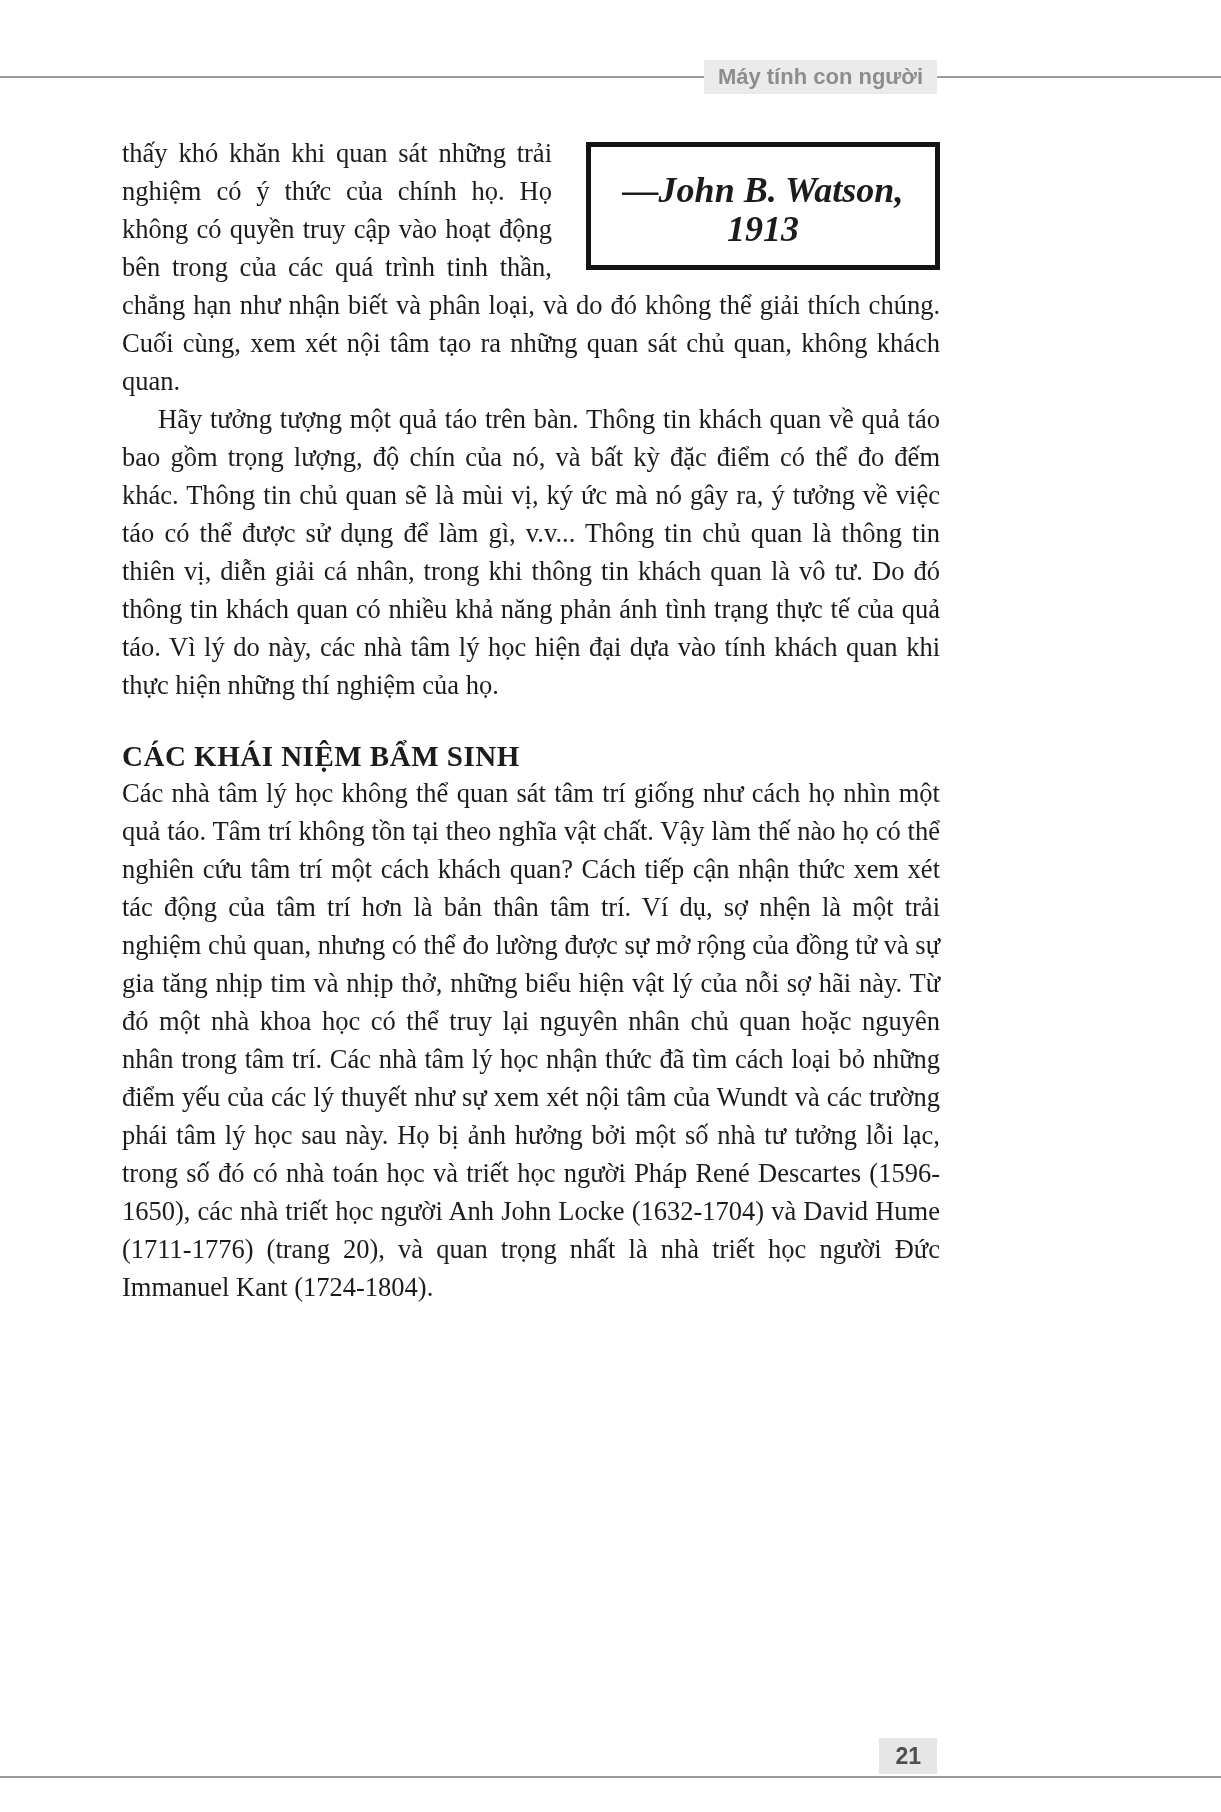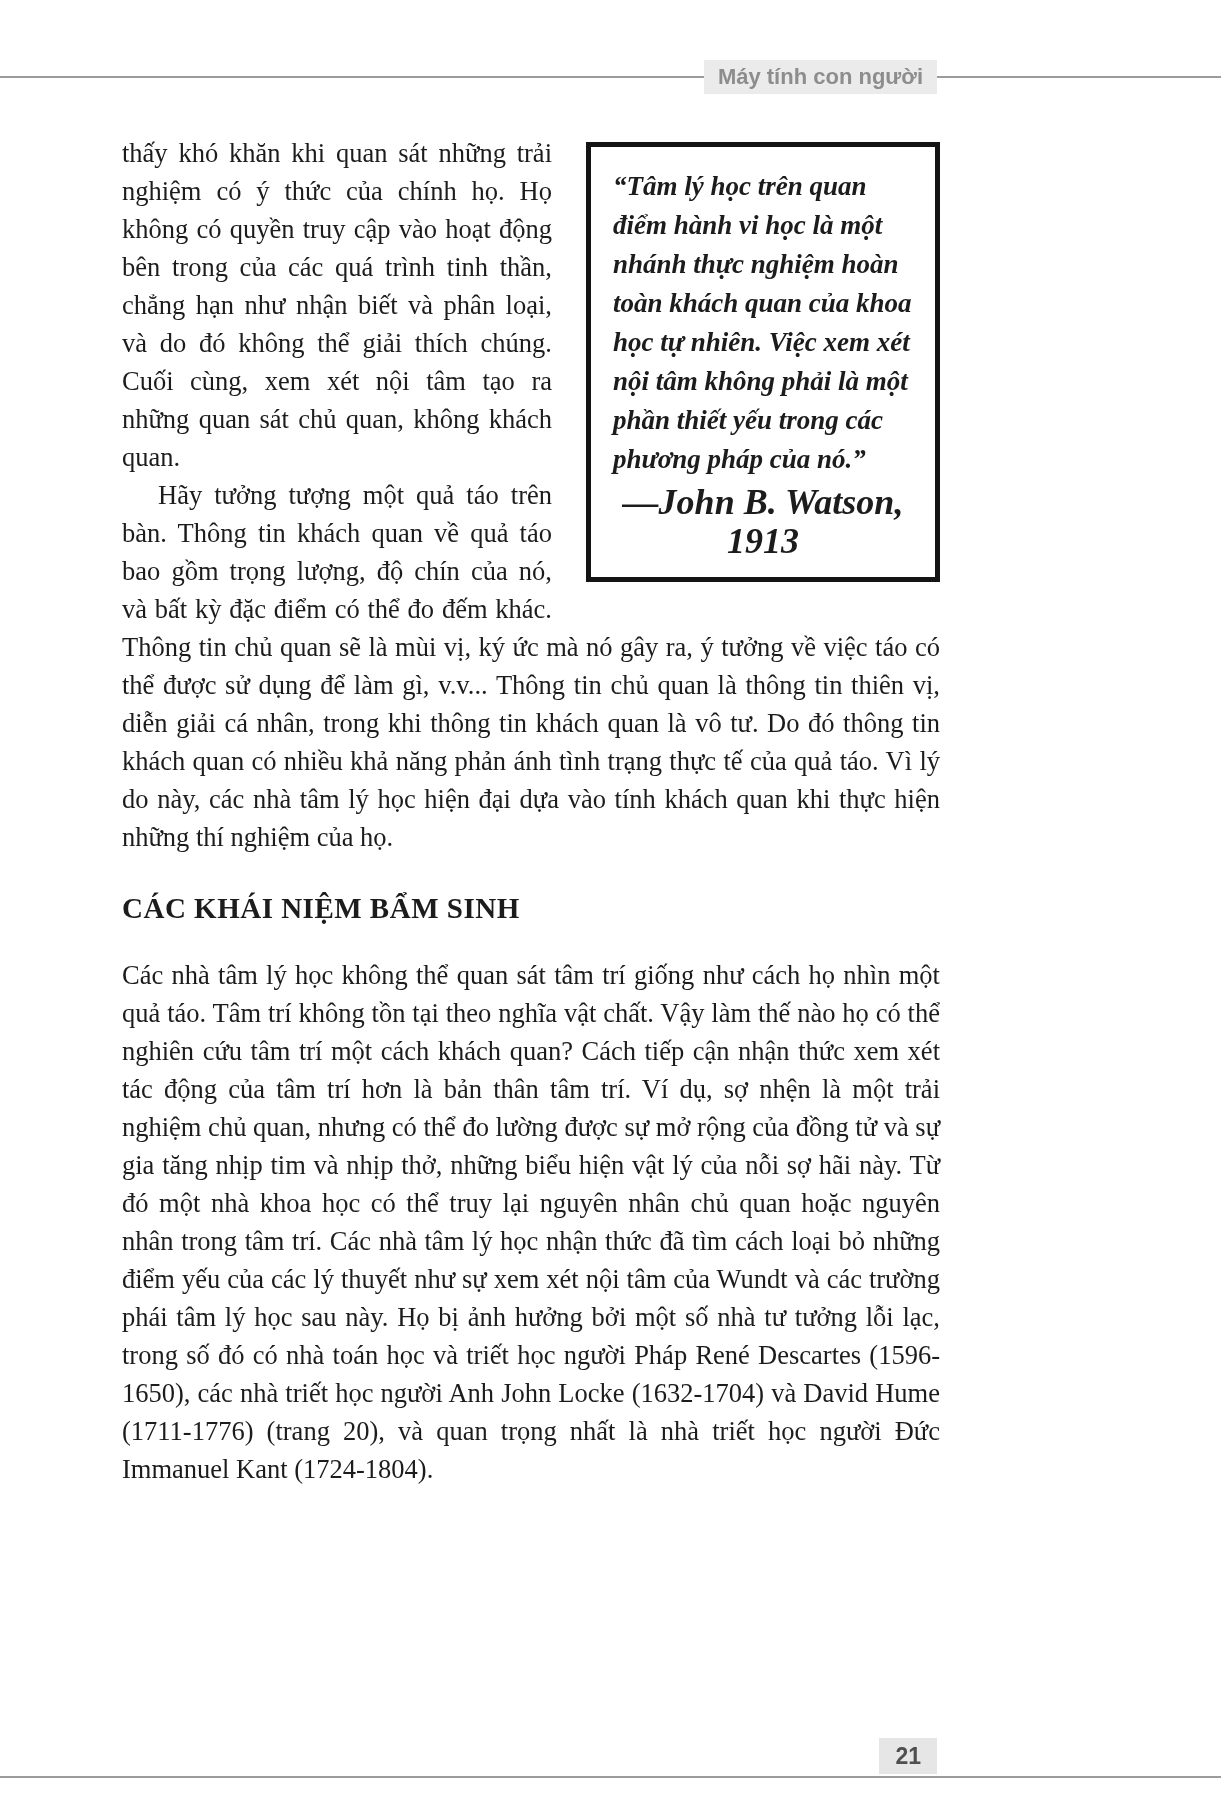--- a/index.html
+++ b/index.html
@@ -85,21 +85,21 @@
     margin: 4px 0 0 0;
     font-weight: bold;
     font-style: italic;
     font-size: 36px;
     line-height: 39px;
     text-align: center;
   }
 
   
   .section-heading {
-    margin: 34px 0 30px 0;
+    margin: 34px 0 0 0;
     font-size: 29px;
     line-height: 36px;
     font-weight: bold;
     letter-spacing: 0.5px;
     text-align: left;
   }
 
   
   .page-footer {
     position: absolute;
@@ -135,21 +135,20 @@
 <div class="page">
 
   <header class="page-header">
     <div class="header-rule"></div>
     <span class="running-head">Máy tính con người</span>
   </header>
 
   <main class="content">
 
     <aside class="quote-box">
-      <p class="quote-text">“Tâm lý học trên quan điểm hành vi học là một nhánh thực nghiệm hoàn toàn khách quan của khoa học tự nhiên. Việc xem xét nội tâm không phải là một phần thiết yếu trong các phương pháp của nó.”</p>
       <p class="quote-attr">—John B. Watson, 1913</p>
     </aside>
 
     <p class="para">thấy khó khăn khi quan sát những trải nghiệm có ý thức của chính họ. Họ không có quyền truy cập vào hoạt động bên trong của các quá trình tinh thần, chẳng hạn như nhận biết và phân loại, và do đó không thể giải thích chúng. Cuối cùng, xem xét nội tâm tạo ra những quan sát chủ quan, không khách quan.</p>
 
     <p class="para indent">Hãy tưởng tượng một quả táo trên bàn. Thông tin khách quan về quả táo bao gồm trọng lượng, độ chín của nó, và bất kỳ đặc điểm có thể đo đếm khác. Thông tin chủ quan sẽ là mùi vị, ký ức mà nó gây ra, ý tưởng về việc táo có thể được sử dụng để làm gì, v.v... Thông tin chủ quan là thông tin thiên vị, diễn giải cá nhân, trong khi thông tin khách quan là vô tư. Do đó thông tin khách quan có nhiều khả năng phản ánh tình trạng thực tế của quả táo. Vì lý do này, các nhà tâm lý học hiện đại dựa vào tính khách quan khi thực hiện những thí nghiệm của họ.</p>
 
     <h2 class="section-heading">CÁC KHÁI NIỆM BẨM SINH</h2>
 
     <p class="para">Các nhà tâm lý học không thể quan sát tâm trí giống như cách họ nhìn một quả táo. Tâm trí không tồn tại theo nghĩa vật chất. Vậy làm thế nào họ có thể nghiên cứu tâm trí một cách khách quan? Cách tiếp cận nhận thức xem xét tác động của tâm trí hơn là bản thân tâm trí. Ví dụ, sợ nhện là một trải nghiệm chủ quan, nhưng có thể đo lường được sự mở rộng của đồng tử và sự gia tăng nhịp tim và nhịp thở, những biểu hiện vật lý của nỗi sợ hãi này. Từ đó một nhà khoa học có thể truy lại nguyên nhân chủ quan hoặc nguyên nhân trong tâm trí. Các nhà tâm lý học nhận thức đã tìm cách loại bỏ những điểm yếu của các lý thuyết như sự xem xét nội tâm của Wundt và các trường phái tâm lý học sau này. Họ bị ảnh hưởng bởi một số nhà tư tưởng lỗi lạc, trong số đó có nhà toán học và triết học người Pháp René Descartes (1596-1650), các nhà triết học người Anh John Locke (1632-1704) và David Hume (1711-1776) (trang 20), và quan trọng nhất là nhà triết học người Đức Immanuel Kant (1724-1804).</p>

